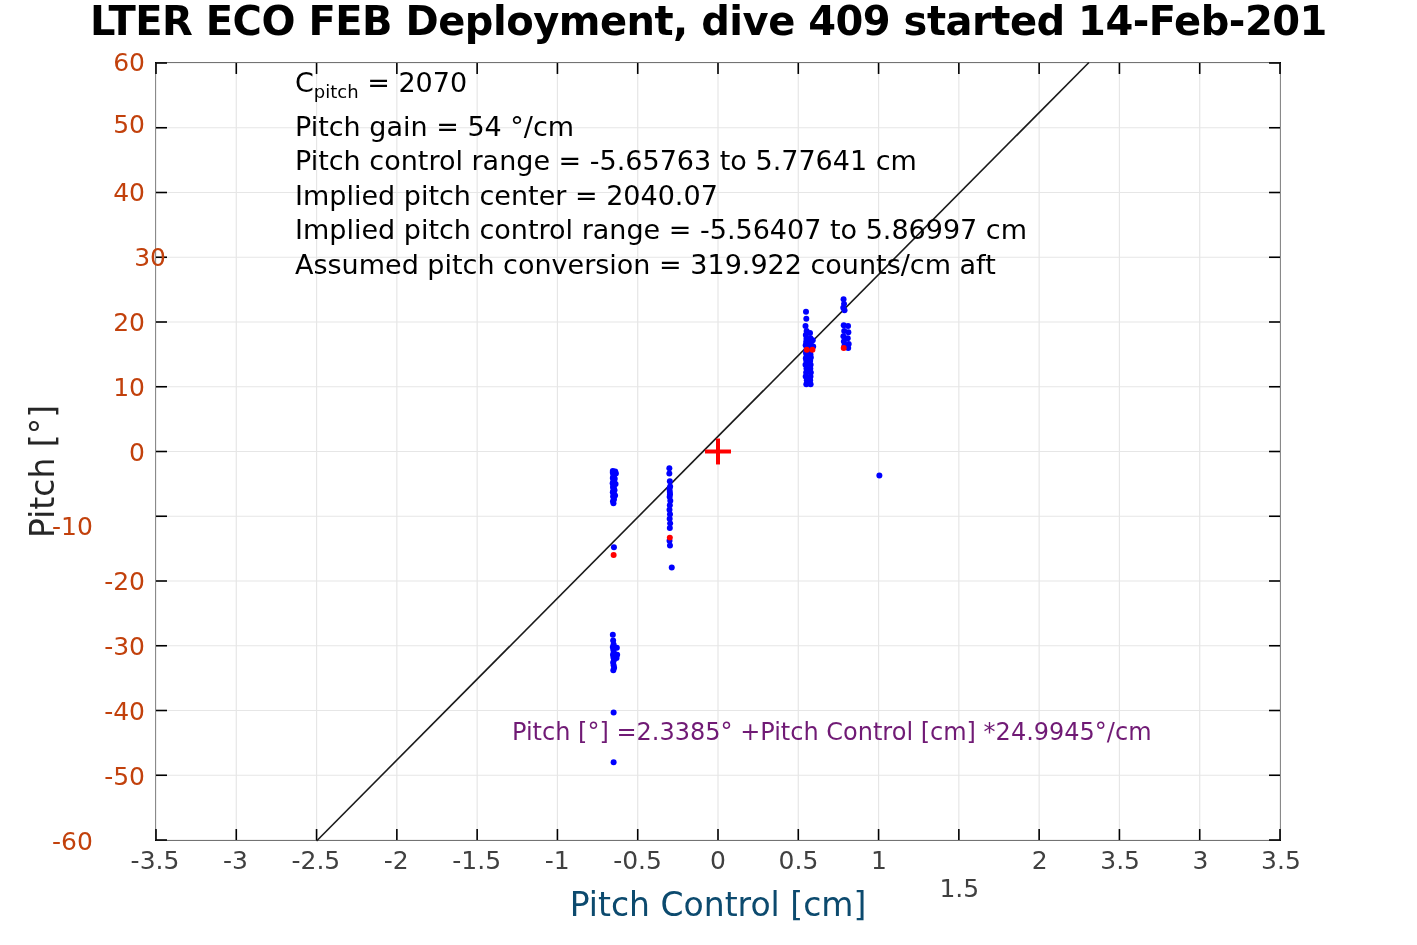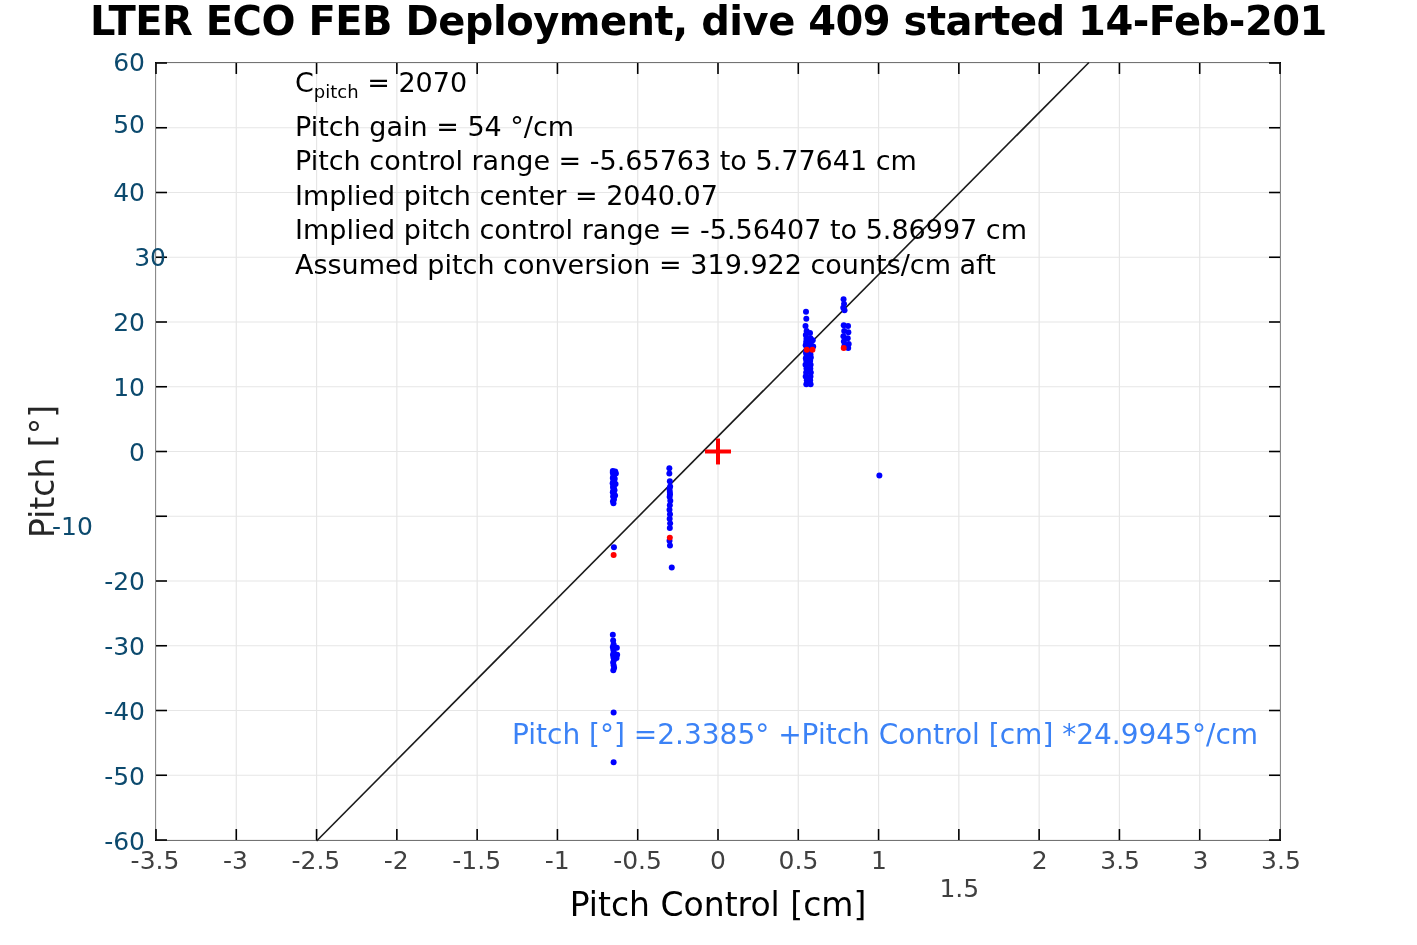--- a/index.html
+++ b/index.html
@@ -41,21 +41,21 @@
     position:absolute;
     left:0;top:0;width:100%;height:100%;
     overflow:visible;
   }
   .ytick-wrap{
     position:absolute;
     left:0;
     width:145px;
     text-align:right;
     font-size:25px;
-    color:#0c4a6e;
+    color:#c2410c;
     transform:translateY(-50%);
     font-family:"DejaVu Sans", sans-serif;
   }
   .xtick-wrap{
     position:absolute;
     top:846px;
     width:90px;
     text-align:center;
     font-size:25px;
     color:#404040;
@@ -64,21 +64,21 @@
   }
 
   
   #xlabel{
     position:absolute;
     top:885px;
     left:155px;
     width:1126px;
     text-align:center;
     font-size:33px;
-    color:#000000;
+    color:#0c4a6e;
     font-family:"DejaVu Sans", sans-serif;
   }
   #ylabel{
     position:absolute;
     left:-208px;
     top:452px;
     width:500px;
     text-align:center;
     font-size:33px;
     color:#262626;
@@ -103,22 +103,22 @@
     font-size:18px;
     vertical-align:-0.35em;
     letter-spacing:0;
   }
 
   
   #regression-equation{
     position:absolute;
     left:512px;
     top:718px;
-    font-size:28px;
-    color:#3b82f6;
+    font-size:24px;
+    color:#701a75;
     white-space:nowrap;
     font-family:"DejaVu Sans", sans-serif;
   }
 </style>
 </head>
 <body>
 
 <div id="chart-title">LTER ECO FEB Deployment, dive 409 started 14-Feb-201</div>
 
 <div id="plot-area">
@@ -346,21 +346,21 @@
     <div class="ytick-wrap" style="top: 191.833px;">40</div>
     <div class="ytick-wrap" style="top: 256.75px; margin-left: 21px;">30</div>
     <div class="ytick-wrap" style="top: 321.667px;">20</div>
     <div class="ytick-wrap" style="top: 386.583px;">10</div>
     <div class="ytick-wrap" style="top: 451.5px;">0</div>
     <div class="ytick-wrap" style="top: 526px; text-align: center;">-10</div>
     <div class="ytick-wrap" style="top: 581.333px;">-20</div>
     <div class="ytick-wrap" style="top: 646.25px;">-30</div>
     <div class="ytick-wrap" style="top: 711.167px;">-40</div>
     <div class="ytick-wrap" style="top: 776.083px;">-50</div>
-    <div class="ytick-wrap" style="top: 841px;">-60</div>
+    <div class="ytick-wrap" style="top: 841px; text-align: center;">-60</div>
   </div>
 <div id="xtick-labels">
     <div class="xtick-wrap" style="left: 155px;">-3.5</div>
     <div class="xtick-wrap" style="left: 235.429px;">-3</div>
     <div class="xtick-wrap" style="left: 315.857px;">-2.5</div>
     <div class="xtick-wrap" style="left: 396.286px;">-2</div>
     <div class="xtick-wrap" style="left: 476.714px;">-1.5</div>
     <div class="xtick-wrap" style="left: 557.143px;">-1</div>
     <div class="xtick-wrap" style="left: 637.571px;">-0.5</div>
     <div class="xtick-wrap" style="left: 718px;">0</div>

